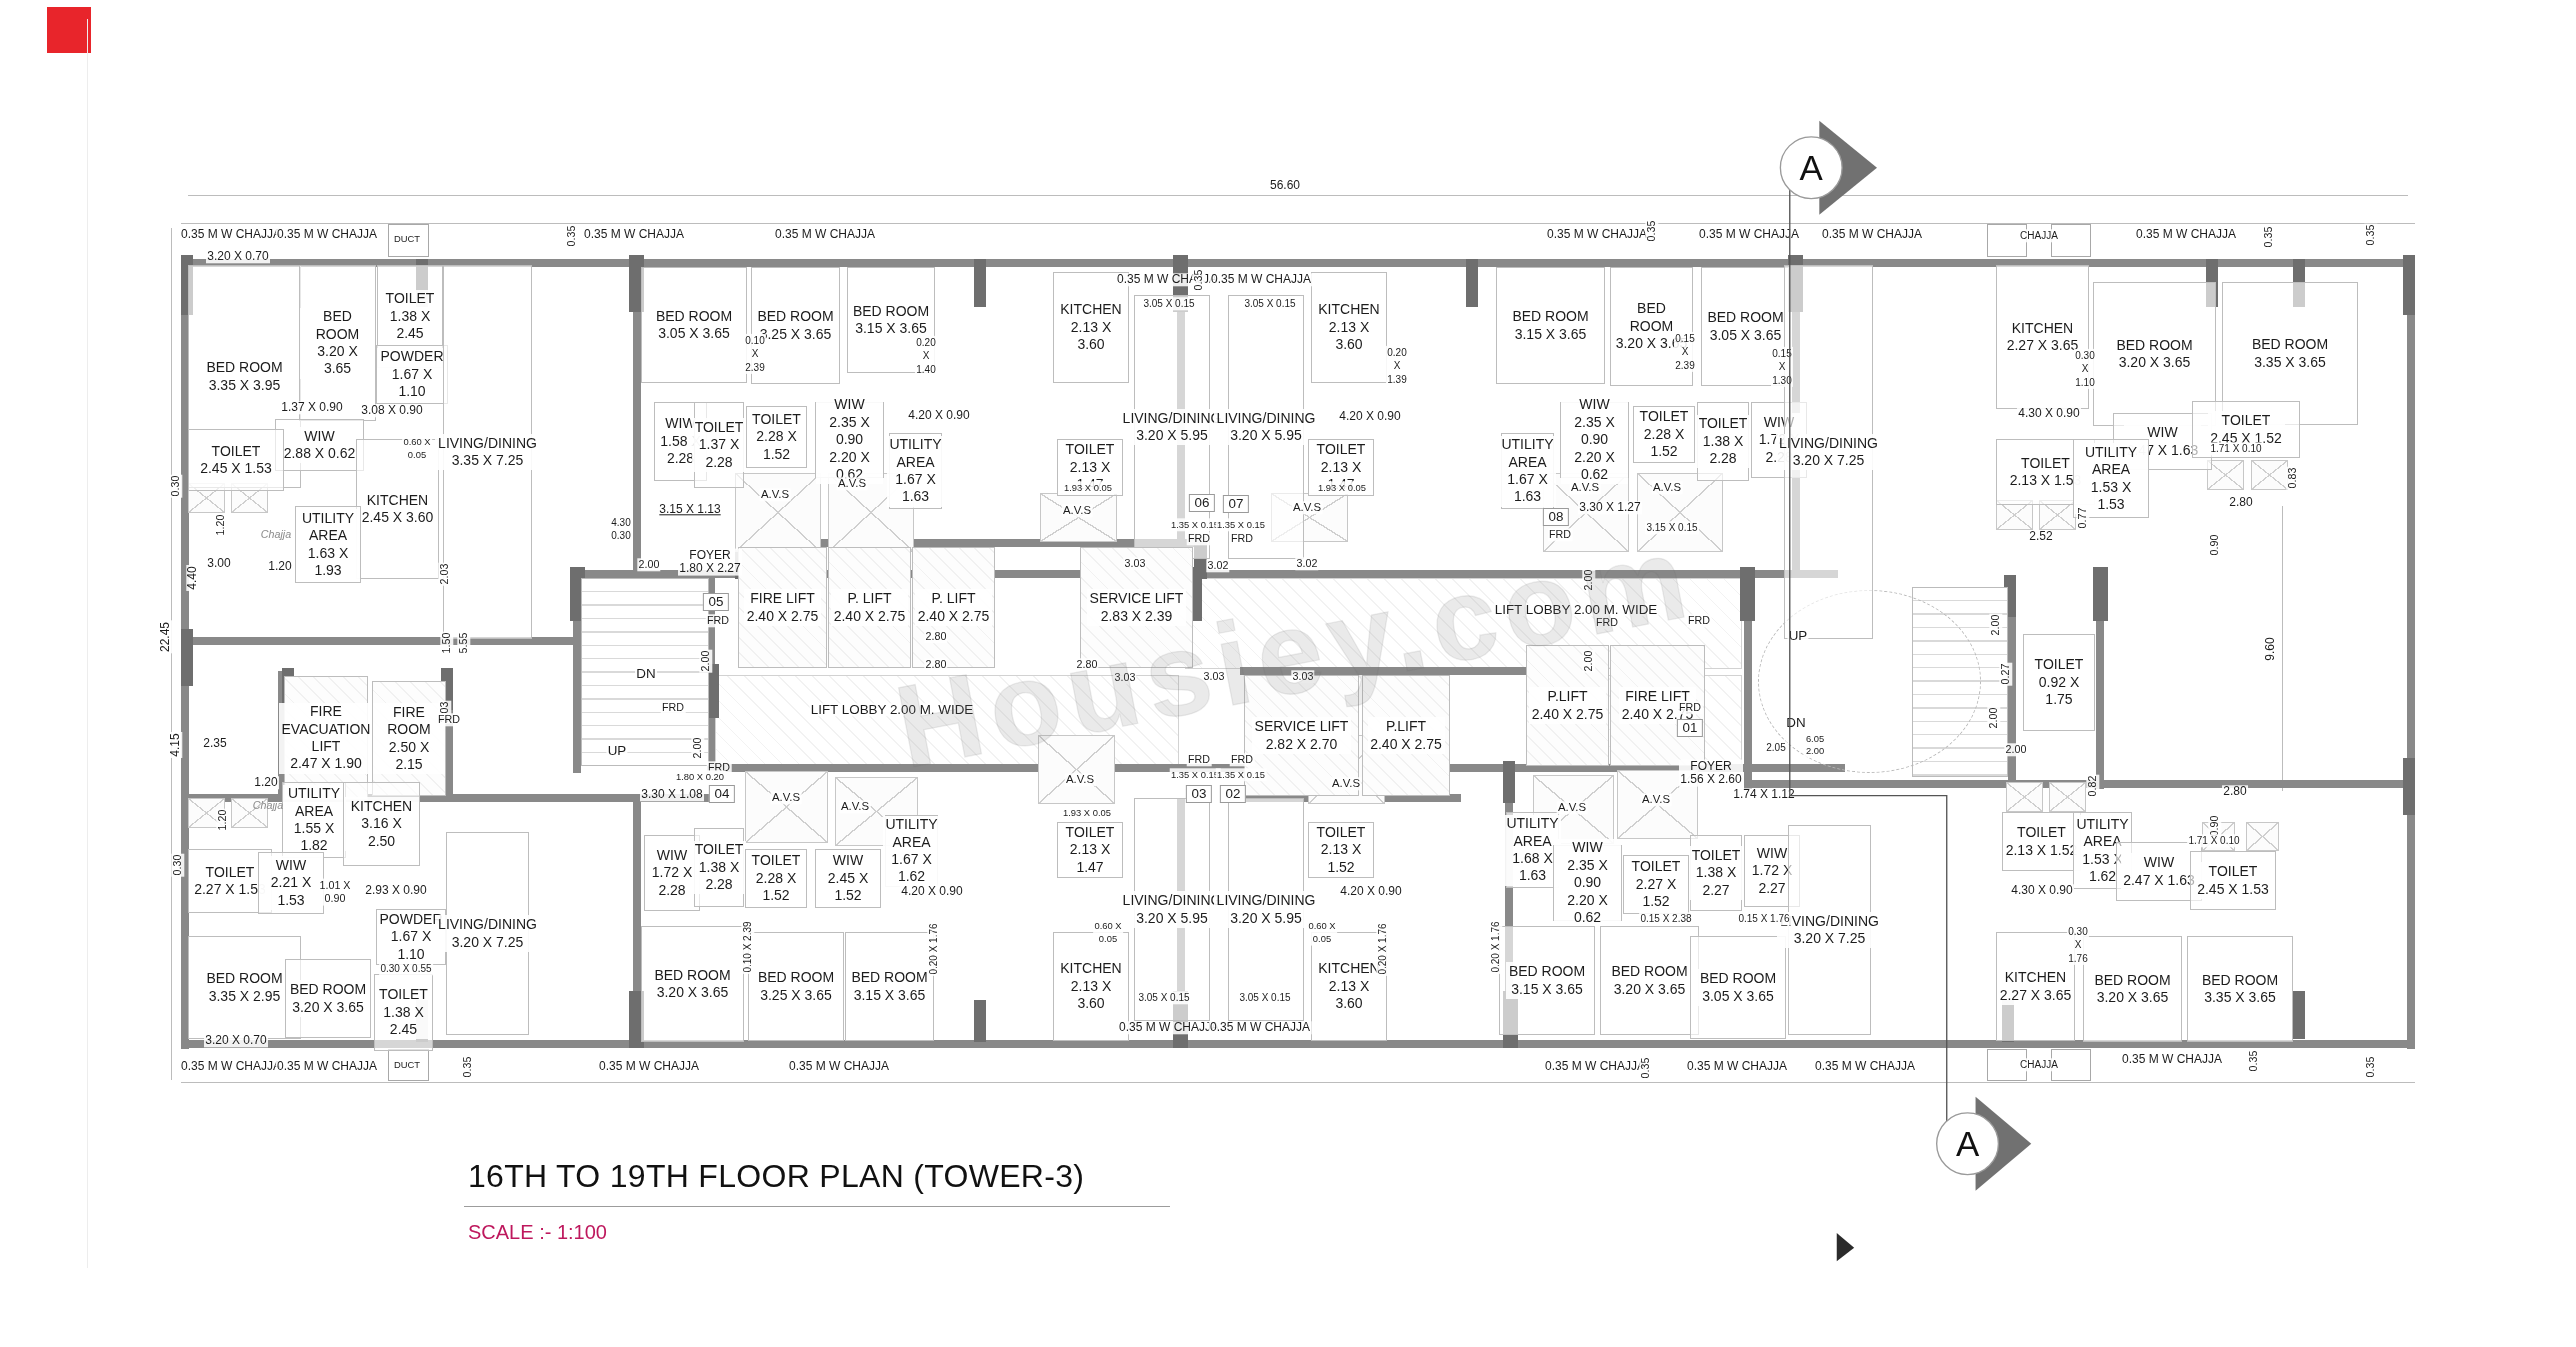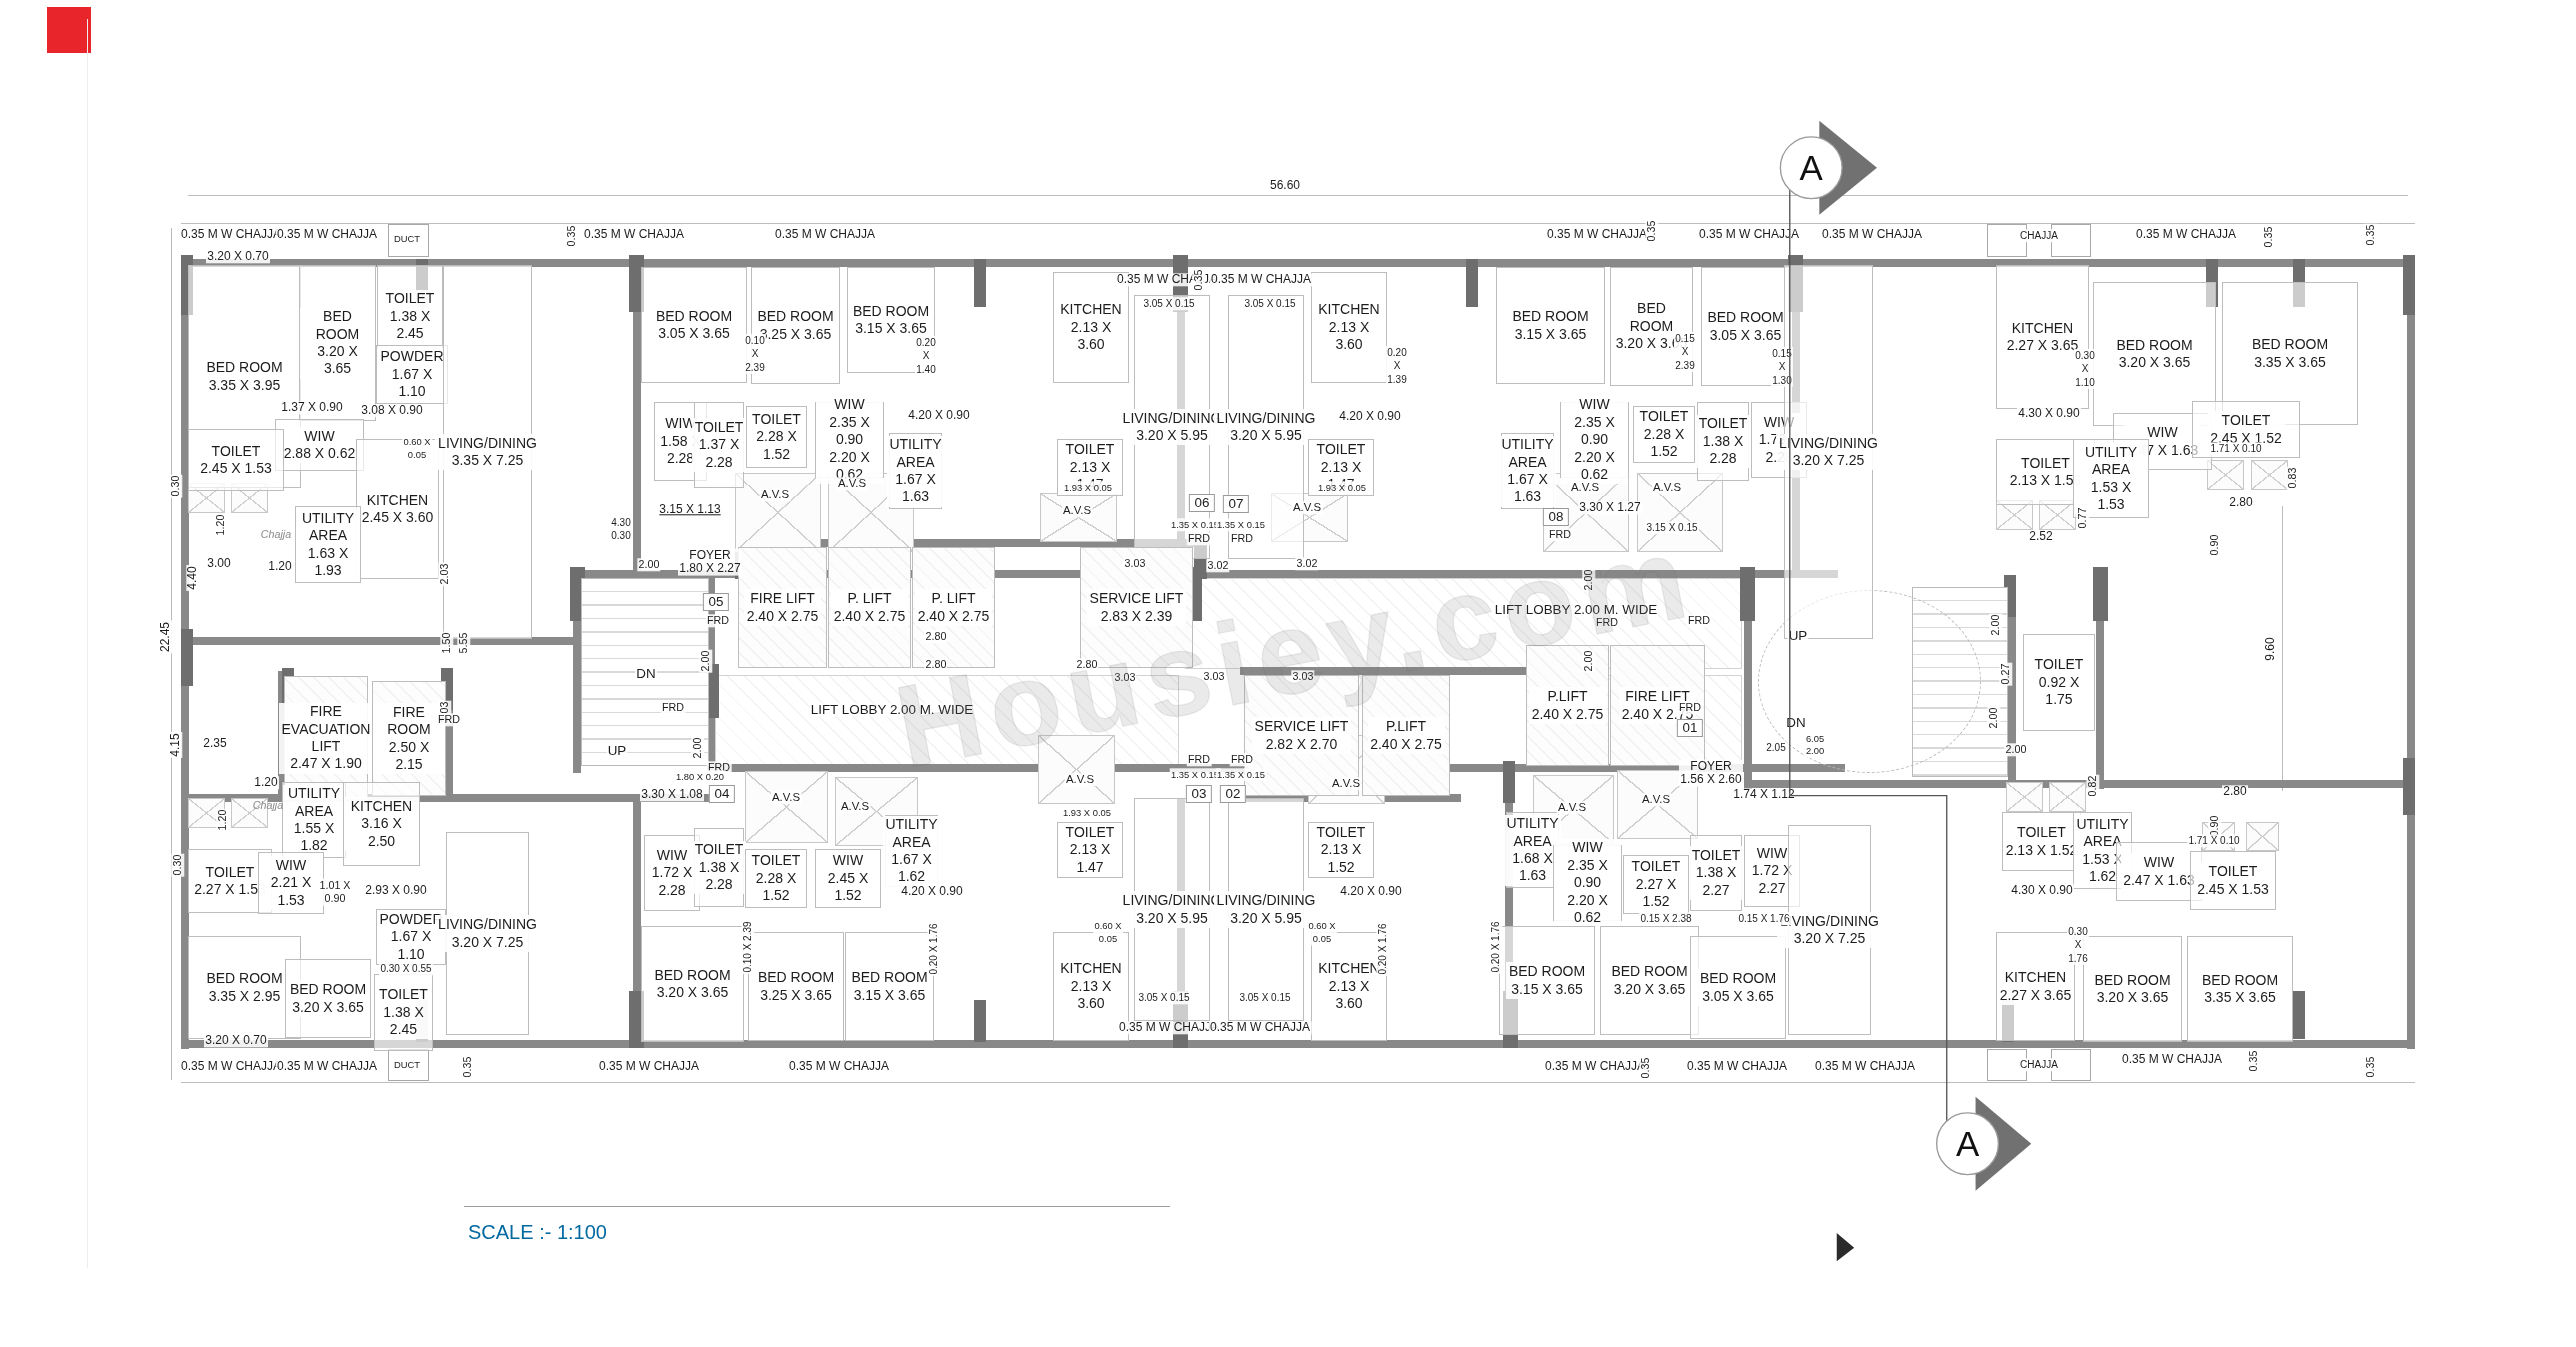--- a/index.html
+++ b/index.html
@@ -28,21 +28,21 @@
          background:repeating-linear-gradient(180deg,#fff 0 12px,#d9d9d9 12px 13.4px);}
   .arc{position:absolute;border:1.3px dashed #b9b9b9;border-radius:50%;}
   .duct{position:absolute;border:1px solid #a8a8a8;background:#fff;display:flex;
         align-items:center;justify-content:center;font-size:8.7px;color:#555;}
   .dimline{position:absolute;background:#bcbcbc;}
   .watermark{position:absolute;left:792px;top:584px;width:1006px;text-align:center;
         font-size:117px;font-weight:700;letter-spacing:8px;color:rgba(125,125,125,0.16);
         transform:rotate(-11deg);-webkit-text-stroke:1.3px rgba(110,110,110,0.12);}
   .title{position:absolute;left:468px;top:1158px;font-size:32px;letter-spacing:0.3px;color:#111;}
   .title-underline{position:absolute;left:464px;top:1206px;width:706px;height:1.3px;background:#9c9c9c;}
-  .subtitle{position:absolute;left:468px;top:1221px;font-size:20px;color:#0369a1;}
+  .subtitle{position:absolute;left:468px;top:1221px;font-size:20px;color:#be185d;}
   .redmark{position:absolute;left:47px;top:6.7px;width:44px;height:46px;background:#e8252b;}
   .pageline{position:absolute;left:87px;top:19px;width:1.3px;height:1249px;background:#ededed;}
   svg.overlay{position:absolute;left:0;top:0;pointer-events:none;}
 </style>
 </head>
 <body>
 
 <div class="canvas">
   <div class="redmark"></div>
   <div class="pageline"></div>
@@ -898,16 +898,17 @@
       <text x="2700" y="268" text-anchor="middle" font-size="52" font-family="Liberation Sans, sans-serif" fill="#111">A</text>
     </g>
     <g>
       <polygon points="2945,1635 3028,1705 2945,1775" fill="#717171"></polygon>
       <circle cx="2933" cy="1705" r="46" fill="#ffffff" stroke="#9a9a9a" stroke-width="2"></circle>
       <text x="2933" y="1723" text-anchor="middle" font-size="52" font-family="Liberation Sans, sans-serif" fill="#111">A</text>
     </g>
     <polygon points="2738,1838 2764,1860 2738,1880" fill="#2b2b2b"></polygon>
   </svg>
 
+  <div class="title">16TH TO 19TH FLOOR PLAN (TOWER-3)</div>
   <div class="title-underline"></div>
   <div class="subtitle">SCALE :- 1:100</div>
 </div>
 
 
 </body></html>

